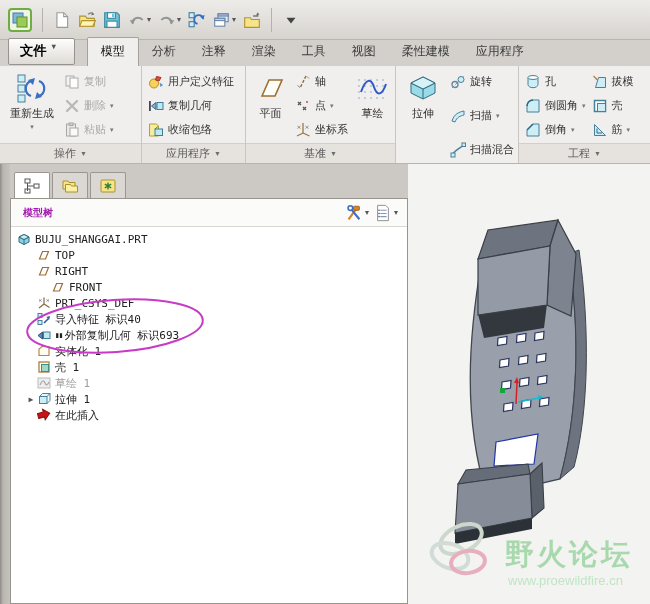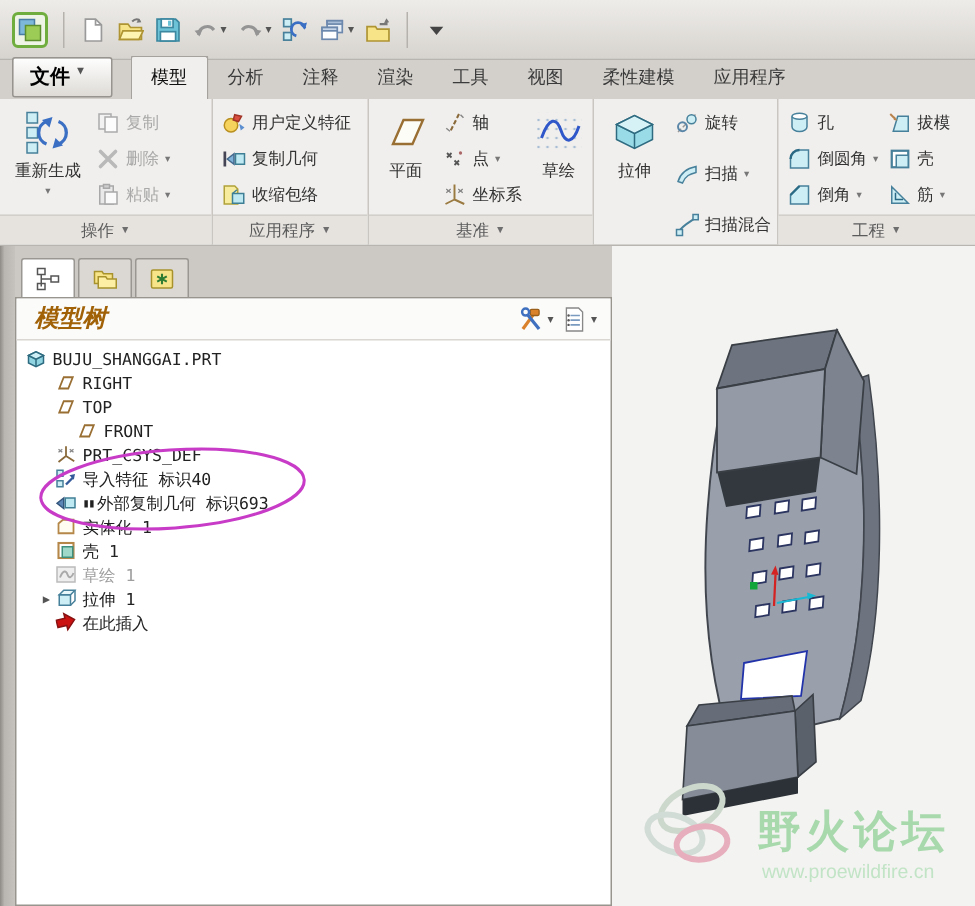--- a/index.html
+++ b/index.html
@@ -51,21 +51,21 @@
   
   .main { height:440px; display:flex; }
   .left-strip { width:10px; background:linear-gradient(90deg,#8e8b86,#b9b6b1 30%,#c6c3be); }
   .leftpanel { width:398px; background:#ccc9c4; display:flex; flex-direction:column; padding-top:8px; position:relative; }
   .ptabs { height:26px; display:flex; padding-left:4px; gap:2px; }
   .ptab { width:36px; border:1px solid #9a9792; border-bottom:none; background:#dbd8d3;
           display:flex; align-items:center; justify-content:center; border-radius:2px 2px 0 0; }
   .ptab.active { background:#fff; }
   .tree-window { flex:1; background:#fff; border:1px solid #98958f; display:flex; flex-direction:column; overflow:hidden; }
   .tree-header { height:28px; background:#fbfbfa; border-bottom:1px solid #dad7d2; display:flex; align-items:center; padding:0 8px 0 12px; }
-  .tree-title { font-weight:bold; font-size:16px; color:#a16207;font-style:italic; }
+  .tree-title { font-weight:bold; font-size:10px; color:#a21caf; }
   .th-icons { margin-left:auto; display:flex; align-items:center; gap:3px; }
   .th-btn { border:none; background:transparent; display:flex; align-items:center; gap:2px; padding:1px; }
   .tree-body { flex:1; padding-top:4px; font-family:"DejaVu Sans Mono","Liberation Sans",sans-serif; font-size:11px; }
   .trow { height:16px; display:flex; align-items:center; white-space:nowrap; }
   .trow .icon { margin-right:4px; }
   .trow.disabled { color:#9e9e9e; }
   .expander { width:12px; margin-left:-12px; font-size:8px; color:#555; text-align:center; }
   .tprefix { font-size:8px; letter-spacing:-1px; margin-right:2px; color:#222; }
   .annotation { position:absolute; left:0; top:128px; pointer-events:none; }
 
@@ -537,29 +537,29 @@
               </svg>
             </span>
             <span>BUJU_SHANGGAI.PRT</span>
           </div>
           <div class="trow" style="padding-left:26px">
             <span class="icon ic14">
               <svg viewBox="0 0 14 14">
                 <path d="M2.5 11 L5.5 3.5 H11.5 L8.5 11 Z" fill="#fff" stroke="#9a6f33" stroke-width="1.2"></path>
               </svg>
             </span>
+            <span>TOP</span>
+          </div>
+          <div class="trow" style="padding-left:26px">
+            <span class="icon ic14">
+              <svg viewBox="0 0 14 14">
+                <path d="M2.5 11 L5.5 3.5 H11.5 L8.5 11 Z" fill="#fff" stroke="#9a6f33" stroke-width="1.2"></path>
+              </svg>
+            </span>
             <span>RIGHT</span>
-          </div>
-          <div class="trow" style="padding-left:26px">
-            <span class="icon ic14">
-              <svg viewBox="0 0 14 14">
-                <path d="M2.5 11 L5.5 3.5 H11.5 L8.5 11 Z" fill="#fff" stroke="#9a6f33" stroke-width="1.2"></path>
-              </svg>
-            </span>
-            <span>TOP</span>
           </div>
           <div class="trow" style="padding-left:40px">
             <span class="icon ic14">
               <svg viewBox="0 0 14 14">
                 <path d="M2.5 11 L5.5 3.5 H11.5 L8.5 11 Z" fill="#fff" stroke="#9a6f33" stroke-width="1.2"></path>
               </svg>
             </span>
             <span>FRONT</span>
           </div>
           <div class="trow" style="padding-left:26px">

